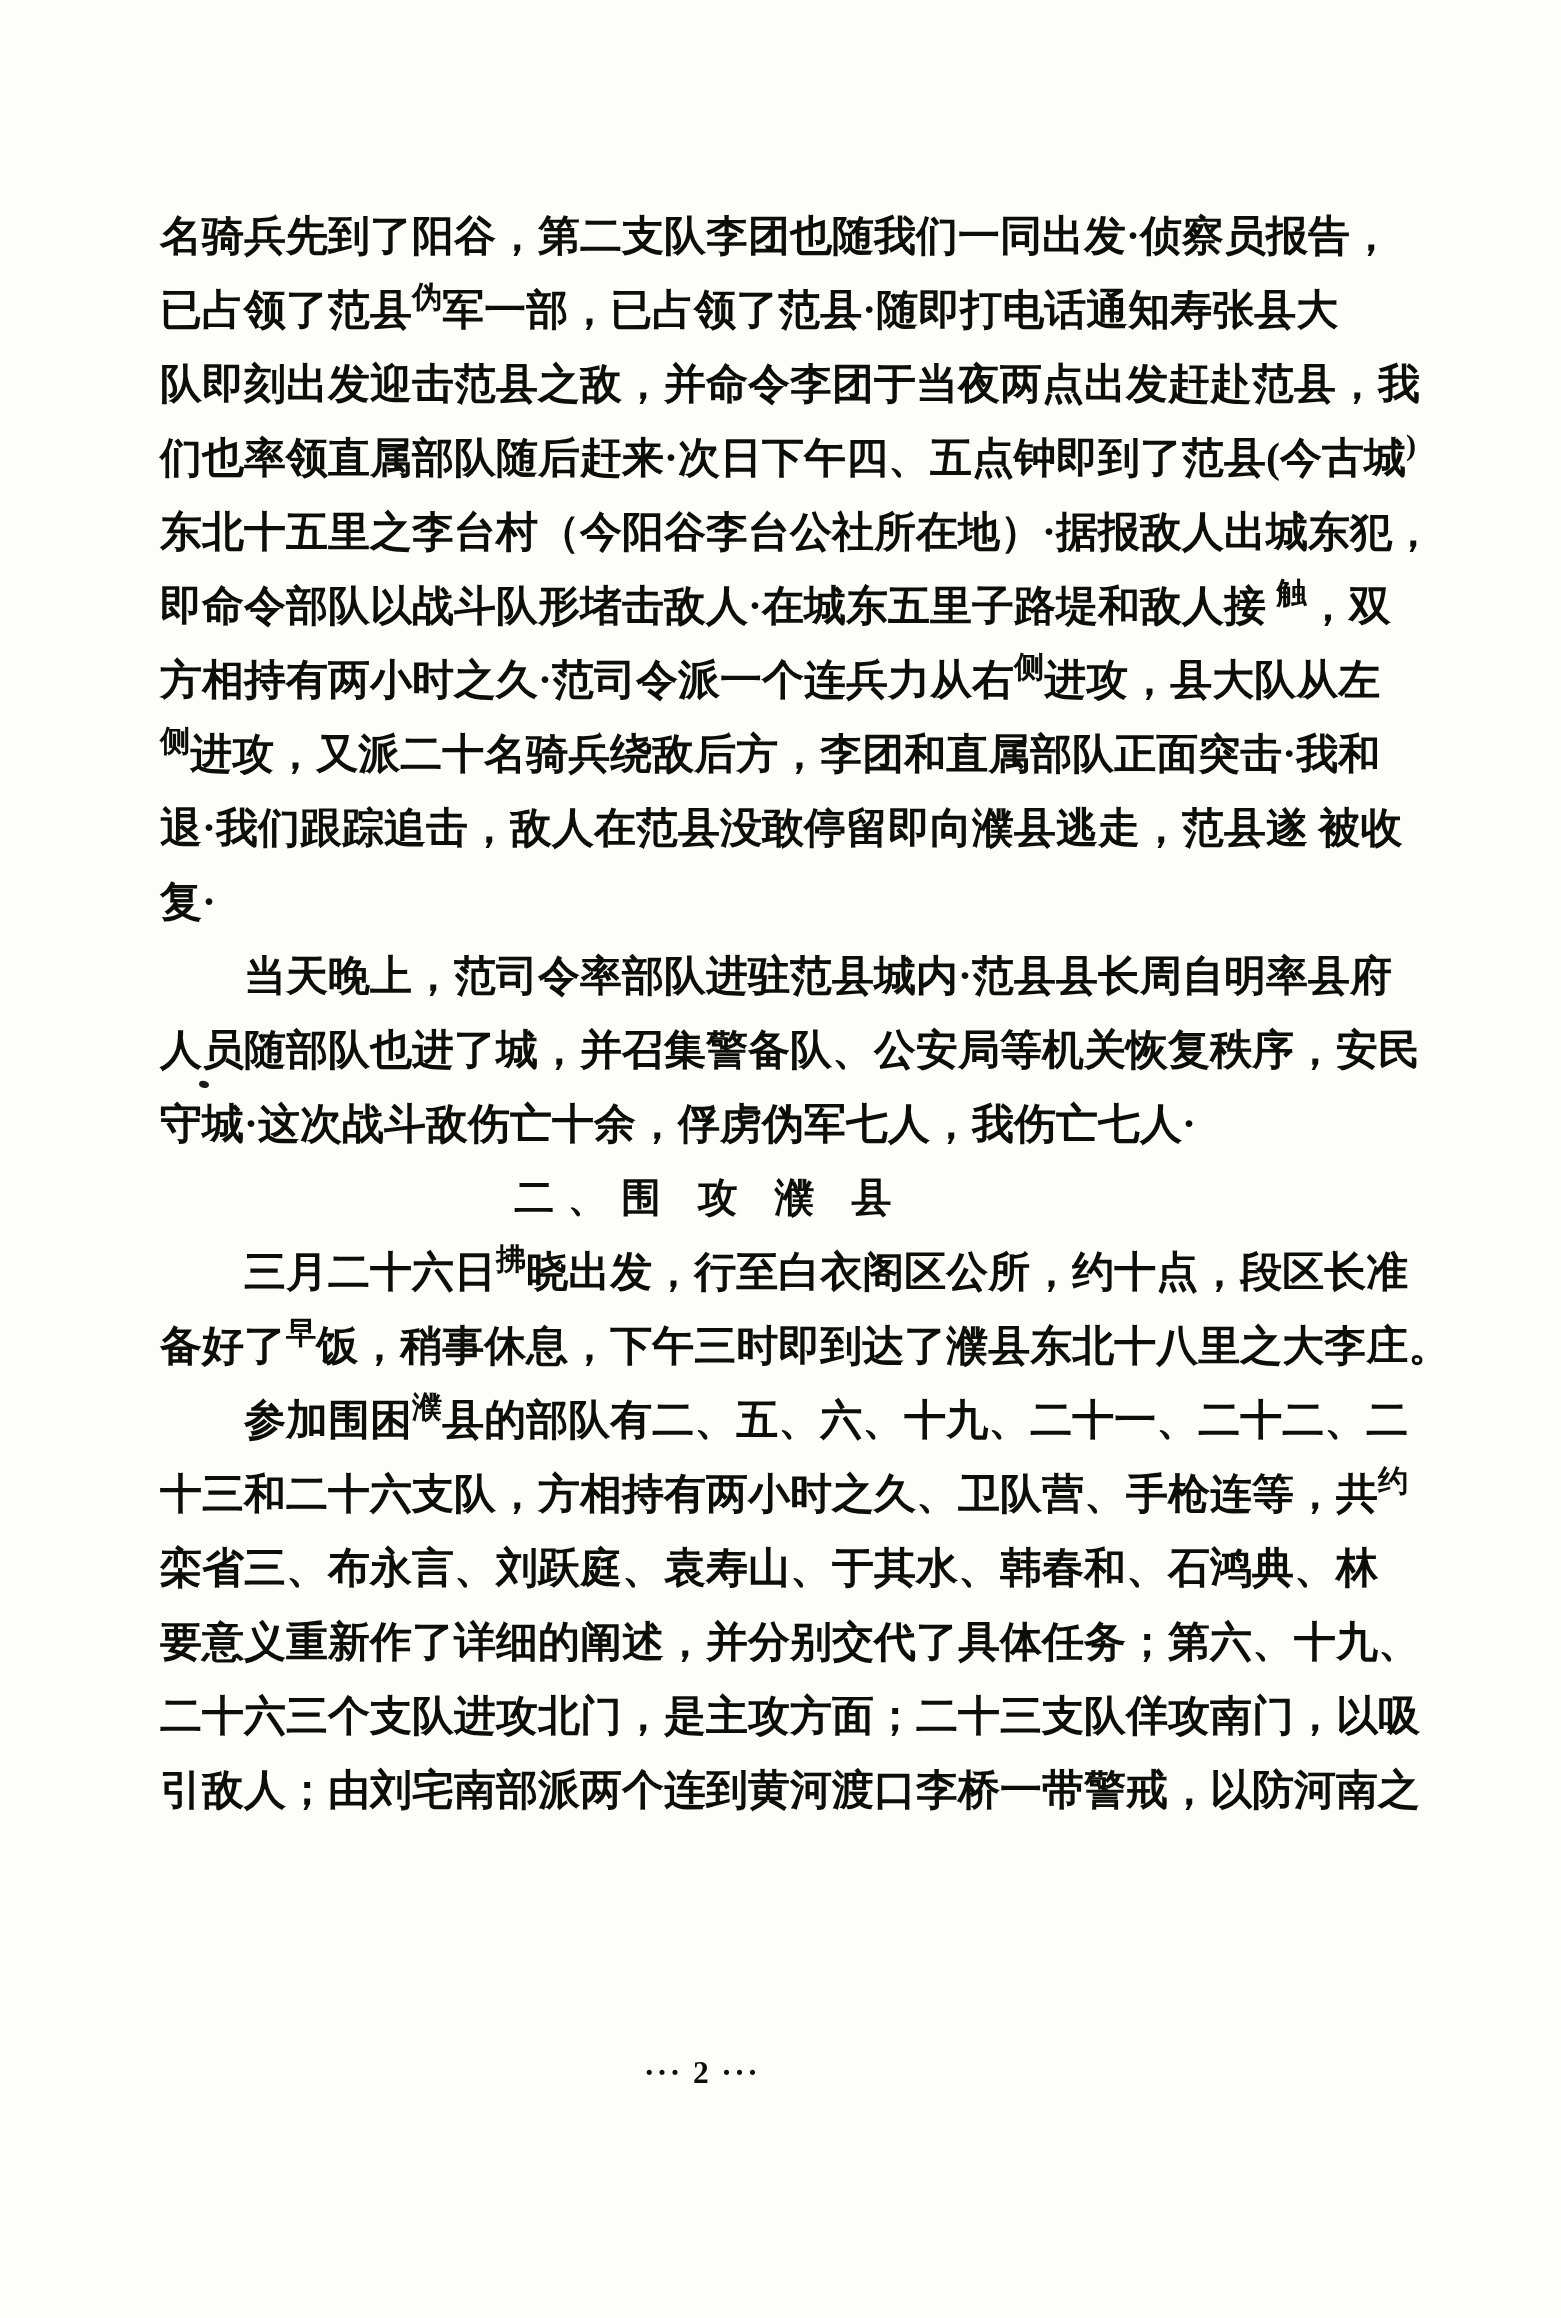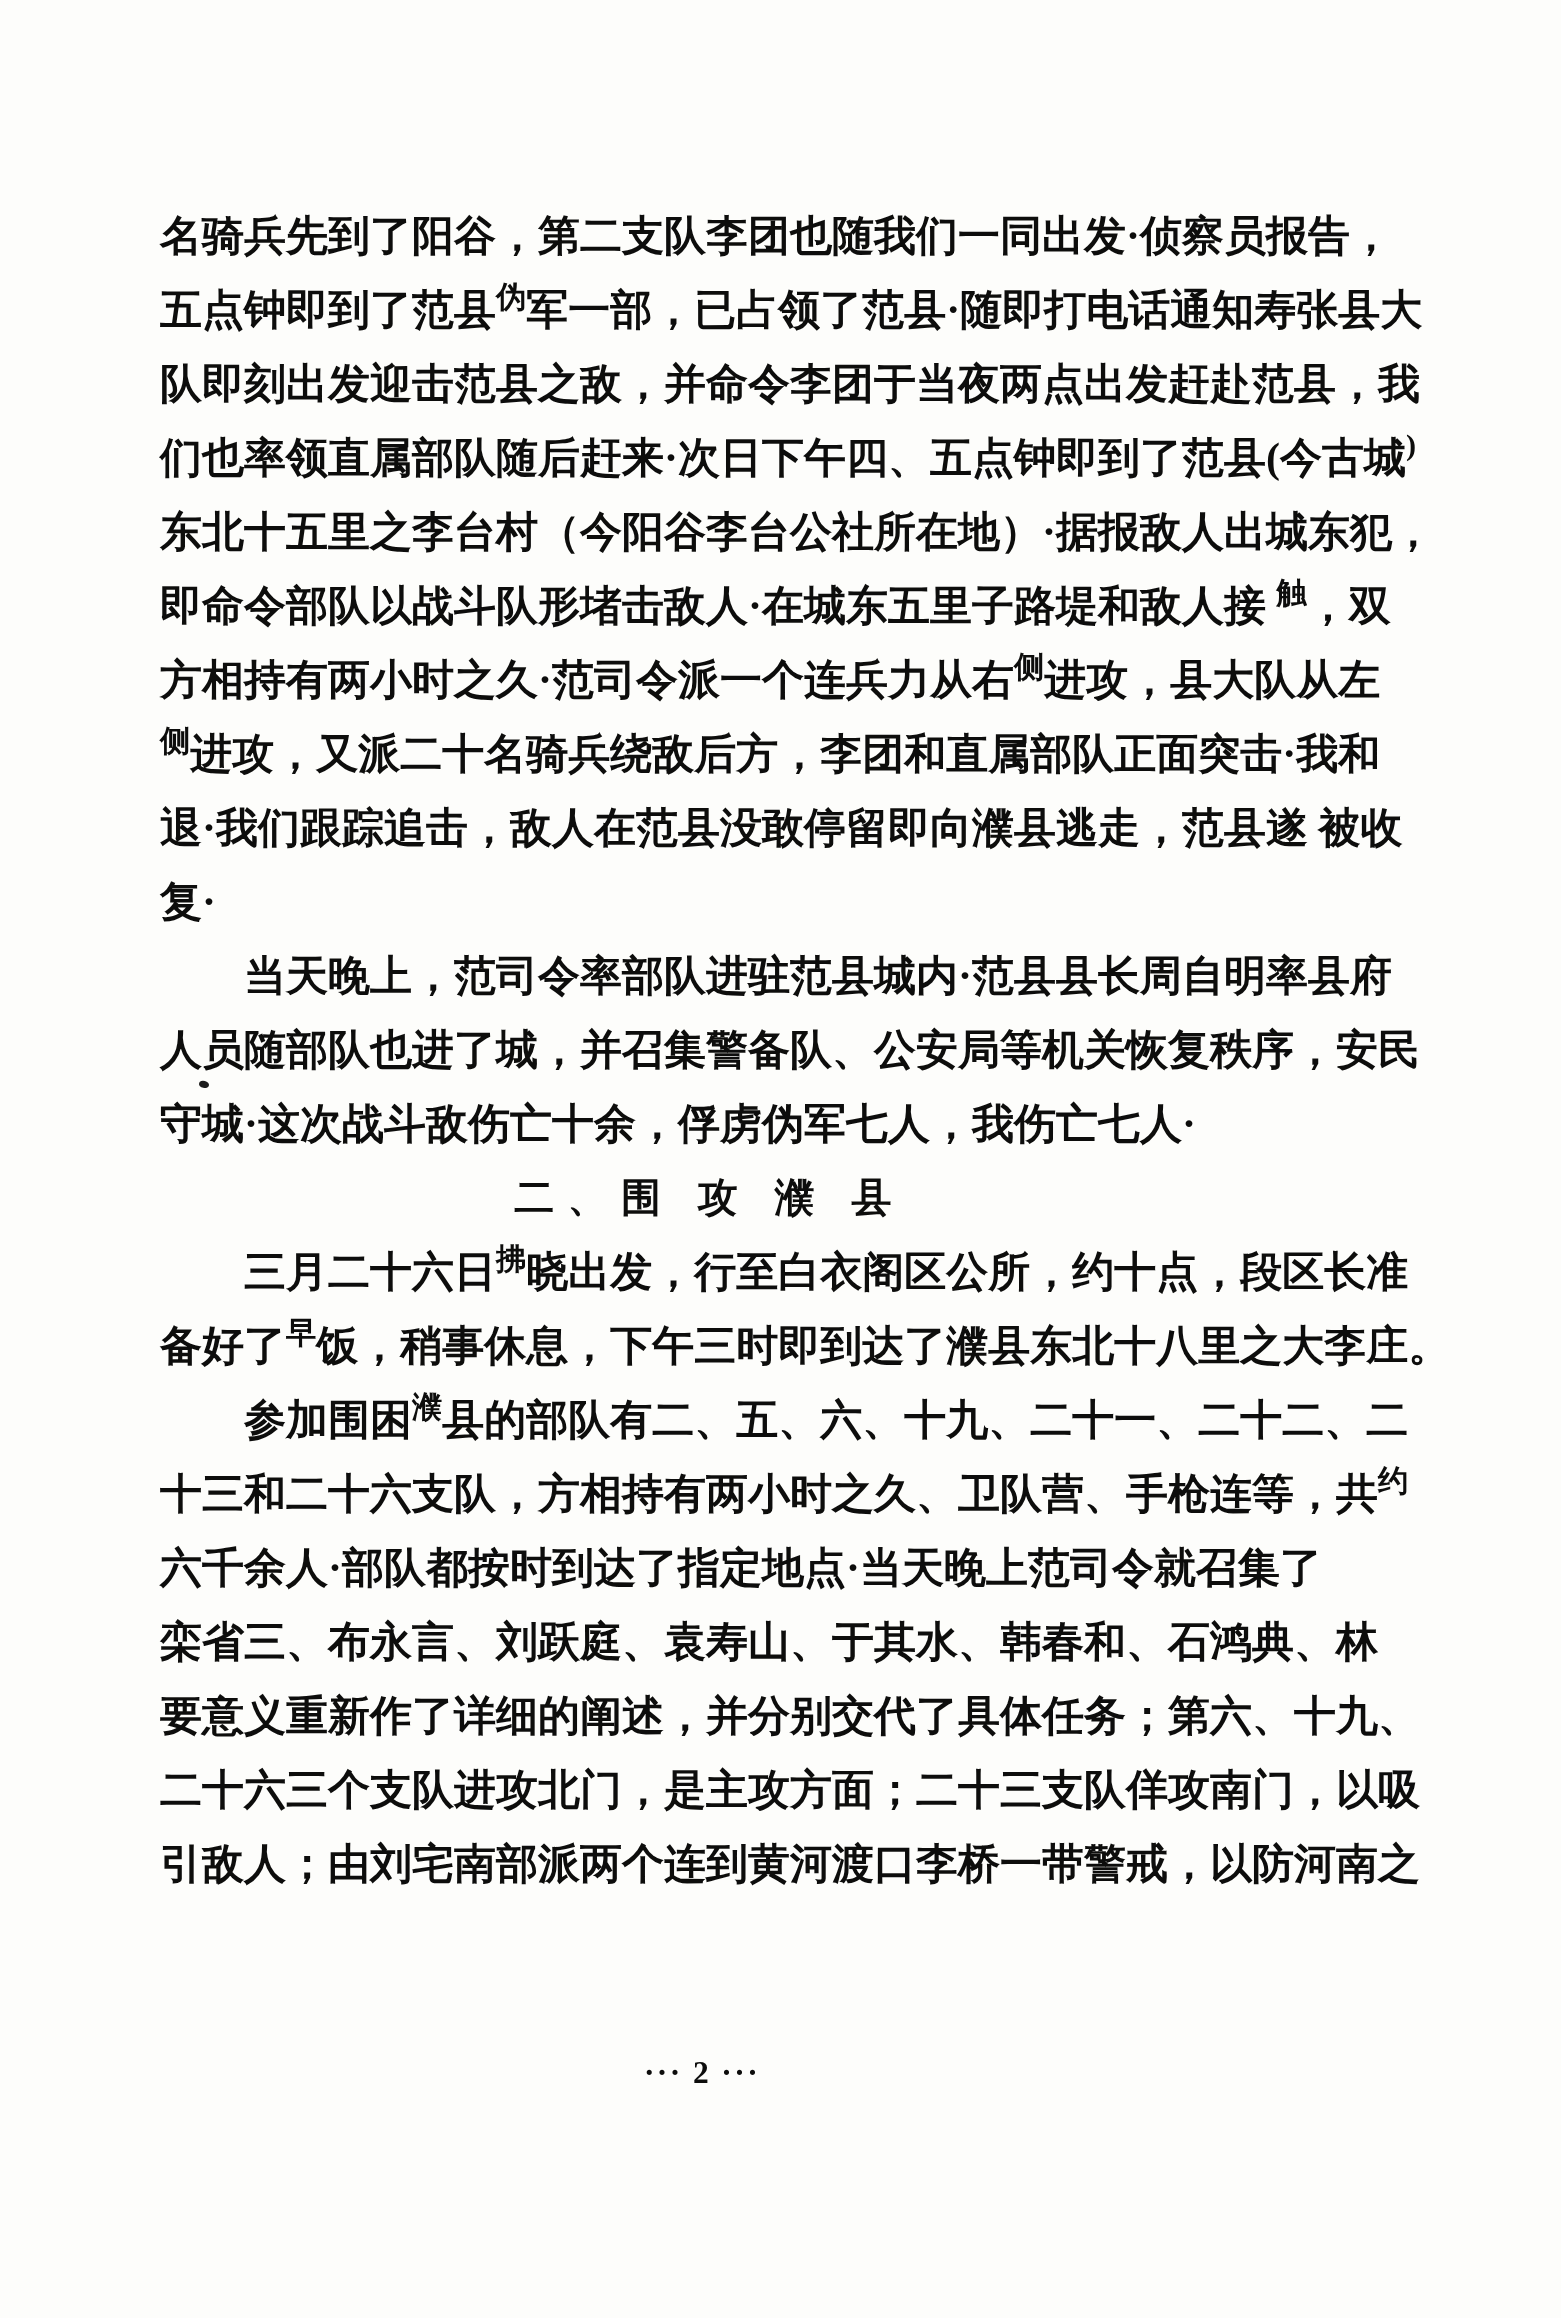--- a/index.html
+++ b/index.html
@@ -70,38 +70,37 @@
     border-radius: 50% / 45%;
     transform: rotate(14deg);
   }
 </style>
 </head>
 <body>
 
 <div class="page">
   <div class="textblock">
       <div class="line normal"><span class="seg">名骑兵先到了阳谷，第二支队李团也随我们一同出发·侦察员报告，</span></div>
-      <div class="line normal"><span class="seg">五点钟即到了范县</span><span class="ins">伪</span><span class="seg">军一部，已占领了范县·随即打电话通知寿张县大</span></div>
+      <div class="line normal"><span class="seg">已占领了范县</span><span class="ins">伪</span><span class="seg">军一部，已占领了范县·随即打电话通知寿张县大</span></div>
       <div class="line normal"><span class="seg">队即刻出发迎击范县之敌，并命令李团于当夜两点出发赶赴范县，我</span></div>
       <div class="line normal"><span class="seg">们也率领直属部队随后赶来·次日下午四、五点钟即到了范县(今古城</span><span class="ins">)</span></div>
       <div class="line normal"><span class="seg">东北十五里之李台村（今阳谷李台公社所在地）·据报敌人出城东犯，</span></div>
       <div class="line normal"><span class="seg">即命令部队以战斗队形堵击敌人·在城东五里子路堤和敌人接 </span><span class="ins">触</span><span class="seg">，双</span></div>
       <div class="line normal"><span class="seg">方相持有两小时之久·范司令派一个连兵力从右</span><span class="ins">侧</span><span class="seg">进攻，县大队从左</span></div>
       <div class="line normal"><span class="ins">侧</span><span class="seg">进攻，又派二十名骑兵绕敌后方，李团和直属部队正面突击·我和</span></div>
       <div class="line normal"><span class="seg">退·我们跟踪追击，敌人在范县没敢停留即向濮县逃走，范县遂 被收</span></div>
       <div class="line normal"><span class="seg">复·</span></div>
       <div class="line indent"><span class="seg">当天晚上，范司令率部队进驻范县城内·范县县长周自明率县府</span></div>
       <div class="line normal"><span class="seg">人员随部队也进了城，并召集警备队、公安局等机关恢复秩序，安民</span></div>
       <div class="line normal"><span class="seg">守城·这次战斗敌伤亡十余，俘虏伪军七人，我伤亡七人·</span></div>
       <div class="line heading"><span class="seg">二、围 攻 濮 县</span></div>
       <div class="line indent"><span class="seg">三月二十六日</span><span class="ins">拂</span><span class="seg">晓出发，行至白衣阁区公所，约十点，段区长准</span></div>
       <div class="line normal"><span class="seg">备好了</span><span class="ins">早</span><span class="seg">饭，稍事休息，下午三时即到达了濮县东北十八里之大李庄。</span></div>
       <div class="line indent"><span class="seg">参加围困</span><span class="ins">濮</span><span class="seg">县的部队有二、五、六、十九、二十一、二十二、二</span></div>
       <div class="line normal"><span class="seg">十三和二十六支队，方相持有两小时之久、卫队营、手枪连等，共</span><span class="ins">约</span></div>
-      <div class="line normal"><span class="seg">六千余人·部队都按时到达了指定地点·当天晚上范司令就召集了</span></div>
       <div class="line normal"><span class="seg">栾省三、布永言、刘跃庭、袁寿山、于其水、韩春和、石鸿典、林</span></div>
       <div class="line normal"><span class="seg">要意义重新作了详细的阐述，并分别交代了具体任务；第六、十九、</span></div>
       <div class="line normal"><span class="seg">二十六三个支队进攻北门，是主攻方面；二十三支队佯攻南门，以吸</span></div>
       <div class="line normal"><span class="seg">引敌人；由刘宅南部派两个连到黄河渡口李桥一带警戒，以防河南之</span></div>
     </div>
   <div class="speck"></div>
   <div class="footer">··· 2 ···</div>
 </div>
 
 

